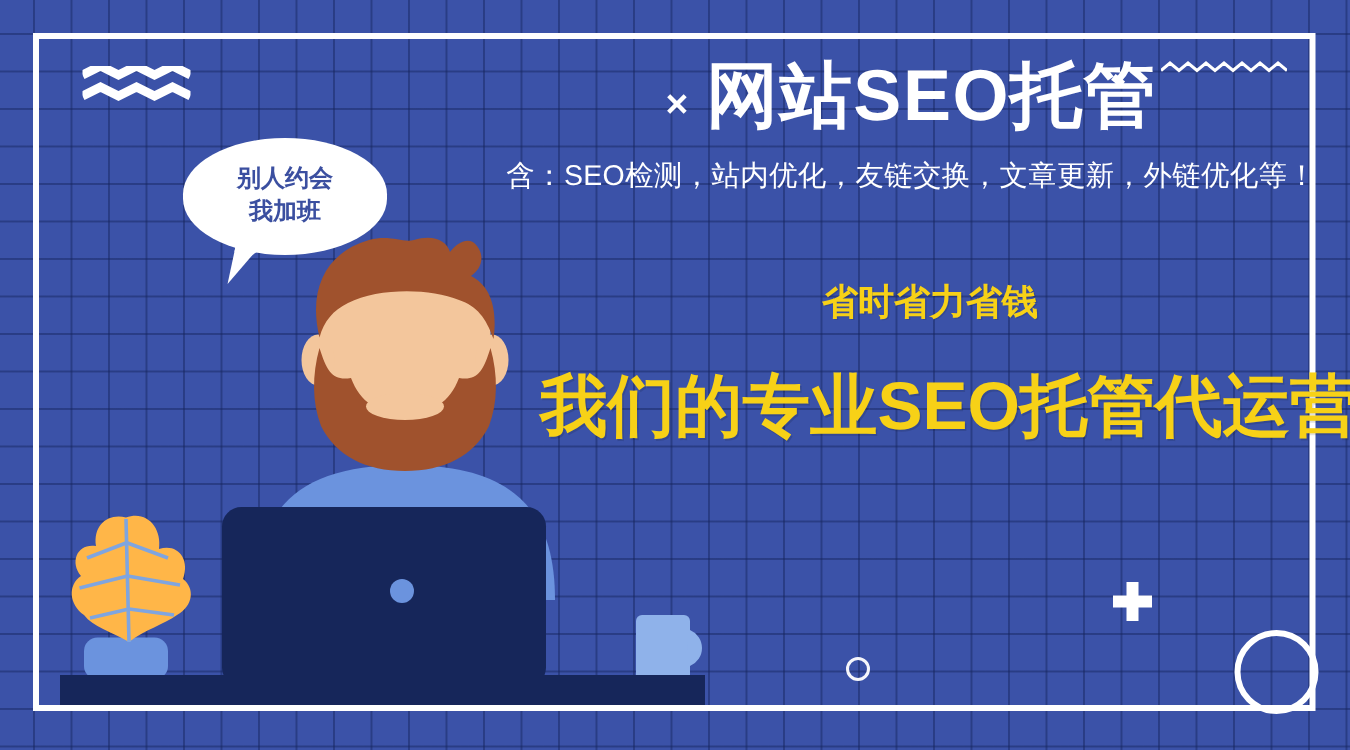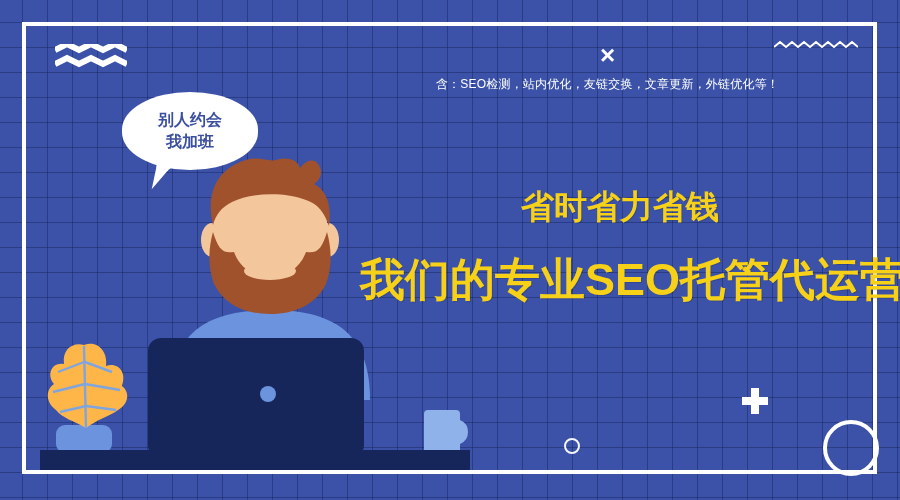--- a/index.html
+++ b/index.html
@@ -90,40 +90,40 @@
     color:#ffffff;
     font-size:48px;
     font-weight:bold;
     letter-spacing:1px;
     line-height:1.12;
     white-space:nowrap;
   }
   #subtitle{
     margin-top:12px;
     color:#ffffff;
-    font-size:12px;
+    font-size:19px;
     letter-spacing:.2px;
     white-space:nowrap;
   }
 
   
   #slogans{
     position:absolute;
     left:360px;top:190px;width:520px;
     text-align:center;
     color:#f7d117;
   }
   .slogan{
     font-size:34px;
     font-weight:bold;
     line-height:1.0;
     white-space:nowrap;
     text-shadow:1px 1px 0 rgba(0,0,0,.12);
   }
-  .slogan.s1{font-size:33px;margin-bottom:34px;}
+  .slogan.s1{font-size:24px;margin-bottom:34px;}
   .slogan.s2{font-size:45px;margin-bottom:34px;}
   .slogan.s3{font-size:35px;}
 
   
   #illustration{
     position:absolute;left:0;top:0;width:900px;height:500px;
     pointer-events:none;
   }
 
   
@@ -232,20 +232,21 @@
       <polyline points="0,7 6,2 12,7 18,2 24,7 30,2 36,7 42,2 48,7 54,2 60,7 66,2 72,7 78,2 84,7" fill="none" stroke="#ffffff" stroke-width="2"></polyline>
     </svg>
   </div>
 
   <div class="plus-mark"></div>
   <div class="ring-mark"></div>
 
   <div id="headline-block">
     <div id="title-row">
       <span id="title-x">×</span>
+      <span id="main-title">网站SEO托管</span>
     </div>
     <div id="subtitle">含：SEO检测，站内优化，友链交换，文章更新，外链优化等！</div>
   </div>
 
   <div id="slogans">
     <div class="slogan s1">省时省力省钱</div>
     <div class="slogan s2">我们的专业SEO托管代运营</div>
   </div>
 
 </div>

